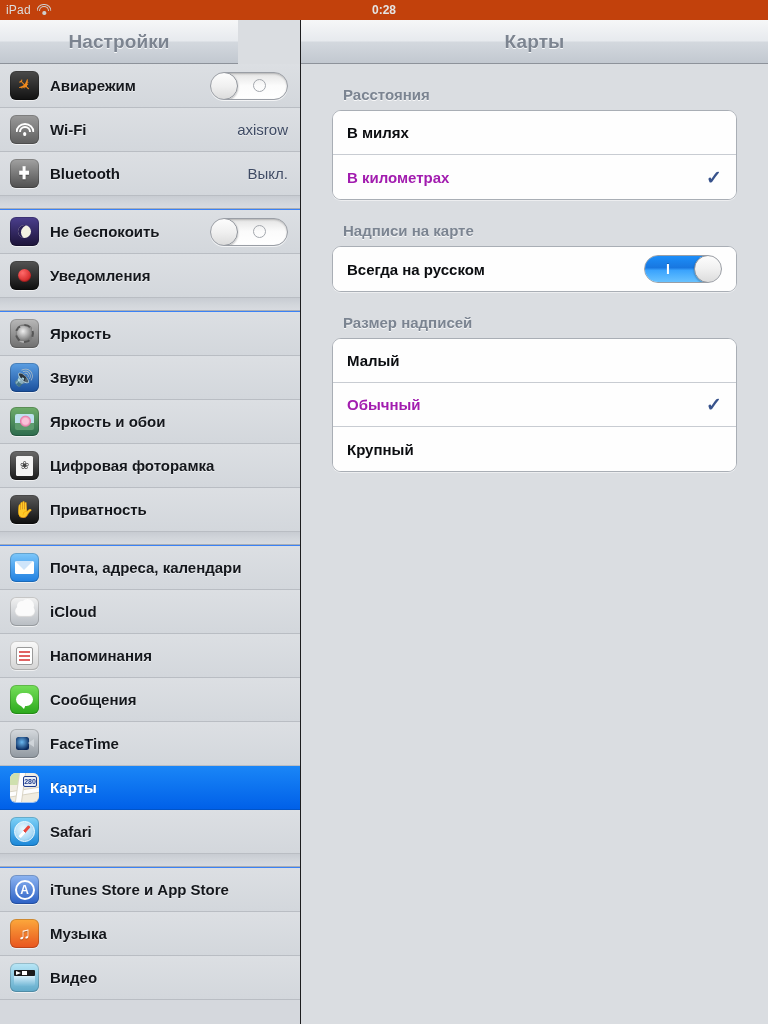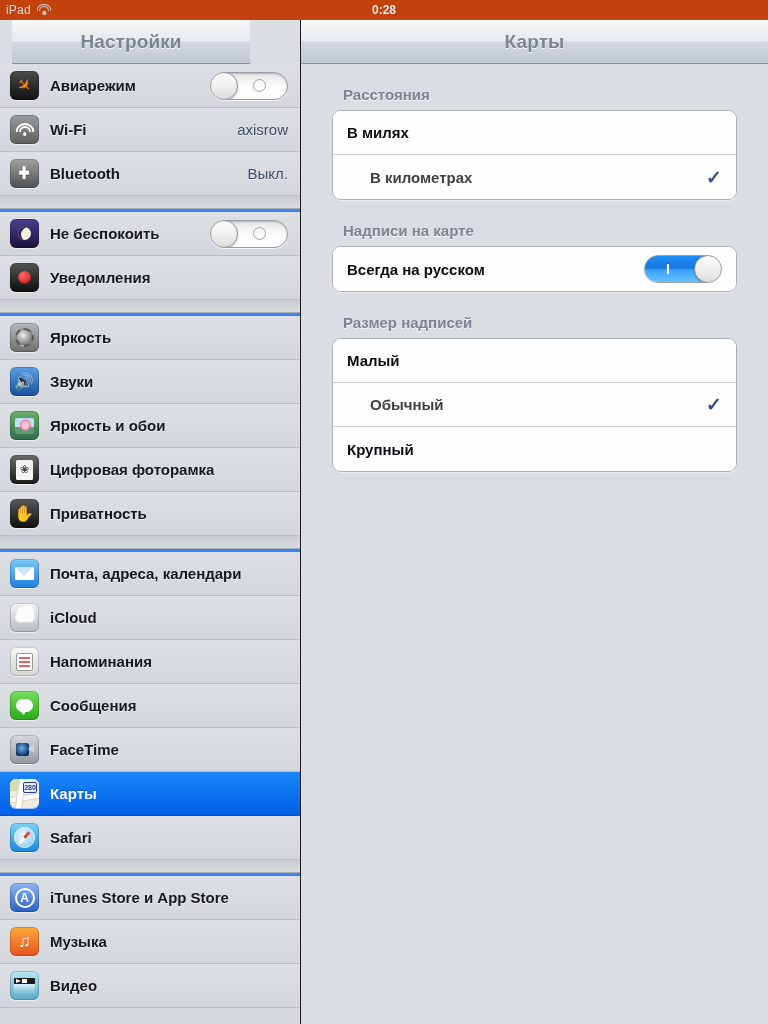--- a/index.html
+++ b/index.html
@@ -78,37 +78,37 @@
     box-sizing: border-box;
     background: linear-gradient(to bottom, #f6f7f8 0%, #e7eaee 48%, #d3d8de 52%, #c2c8d0 100%);
     border-bottom: 1px solid #8d929a;
     display: flex; align-items: center; justify-content: center;
   }
   .navbar .title {
     font-size: 19px; font-weight: bold; color: #7c8490;
     text-shadow: 0 1px 0 rgba(255,255,255,.85);
     letter-spacing: .1px;
   }
-  #nav-left  { left: 12px;   width: 238px; }
+  #nav-left  { left: 0;   width: 238px; }
   #nav-right { left: 301px; width: 467px; }
 
   
   .split-divider {
     position: absolute; left: 300px; top: 20px;
     width: 1px; height: 1004px; background: #1d1d1f; z-index: 5;
   }
 
   
   .sidebar {
     position: absolute; left: 0; top: 64px;
     width: 300px; height: 960px;
     background: #d5d8dd;
     overflow: hidden;
   }
-  .sb-group { border-top: 3px solid #3b82f6; }
+  .sb-group { border-top: 1px solid #3b82f6; }
   .sb-group.first { border-top: none; }
   .sb-gap {
     height: 13px;
     background: linear-gradient(to bottom, #c8ccd2 0%, #d2d6db 55%, #d8dbe0 100%);
     border-bottom: 1px solid #a9aeb5;
     box-sizing: border-box;
   }
   .sb-row {
     position: relative;
     height: 44px; box-sizing: border-box;
@@ -203,21 +203,21 @@
     height: 44px; box-sizing: border-box;
     display: flex; align-items: center;
     padding: 0 14px 0 14px;
     border-bottom: 1px solid #c8ccd2;
     background: #fefefe;
   }
   .table .row:last-child { border-bottom: none; }
   .table .row .rlabel {
     font-size: 15px; font-weight: bold; color: #0b0d10;
   }
-  .table .row.checked .rlabel { color: #404040; margin-left: 23px; }
+  .table .row.checked .rlabel { color: #a21caf; }
   .table .row .check {
     margin-left: auto;
     color: #38538c; font-size: 19px; font-weight: bold; line-height: 1;
   }
   .table .row .sw-wrap { margin-left: auto; }
 
   
   .ic-plane   { background: linear-gradient(to bottom,#4b4b4b,#111); }
   .ic-plane::before {
     content: "\2708"; font-size: 17px; color: #f08a1e;

